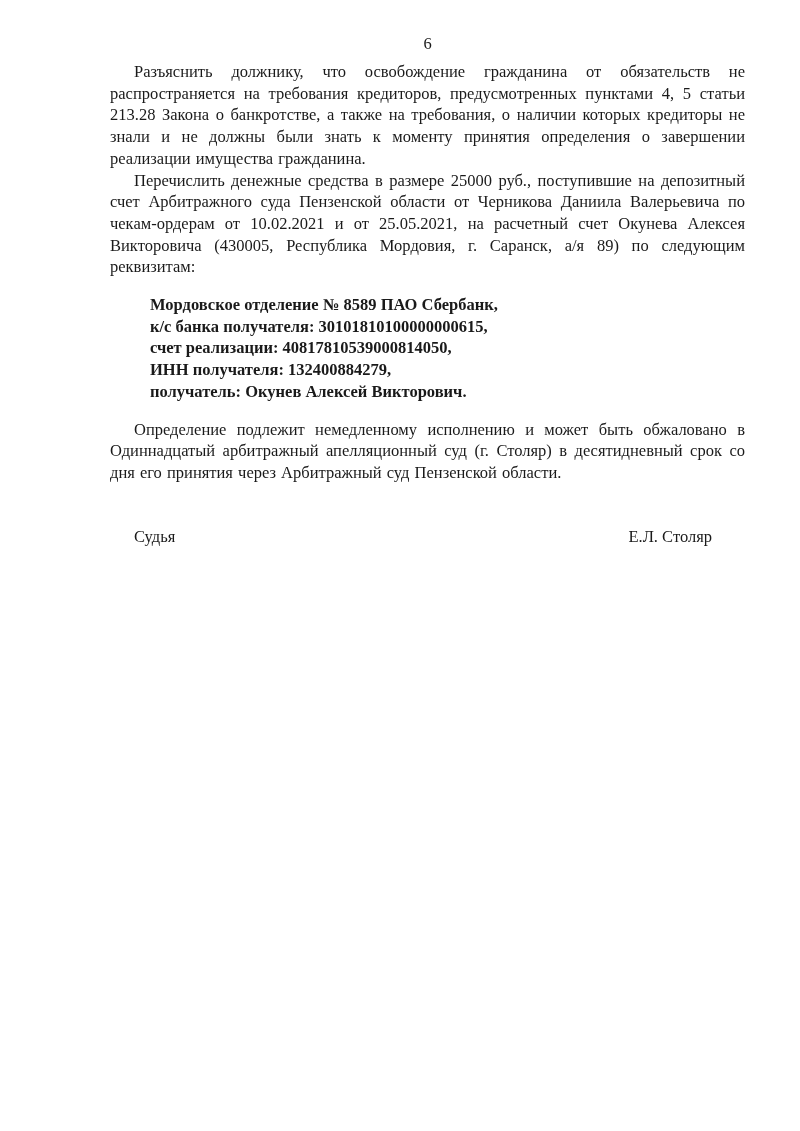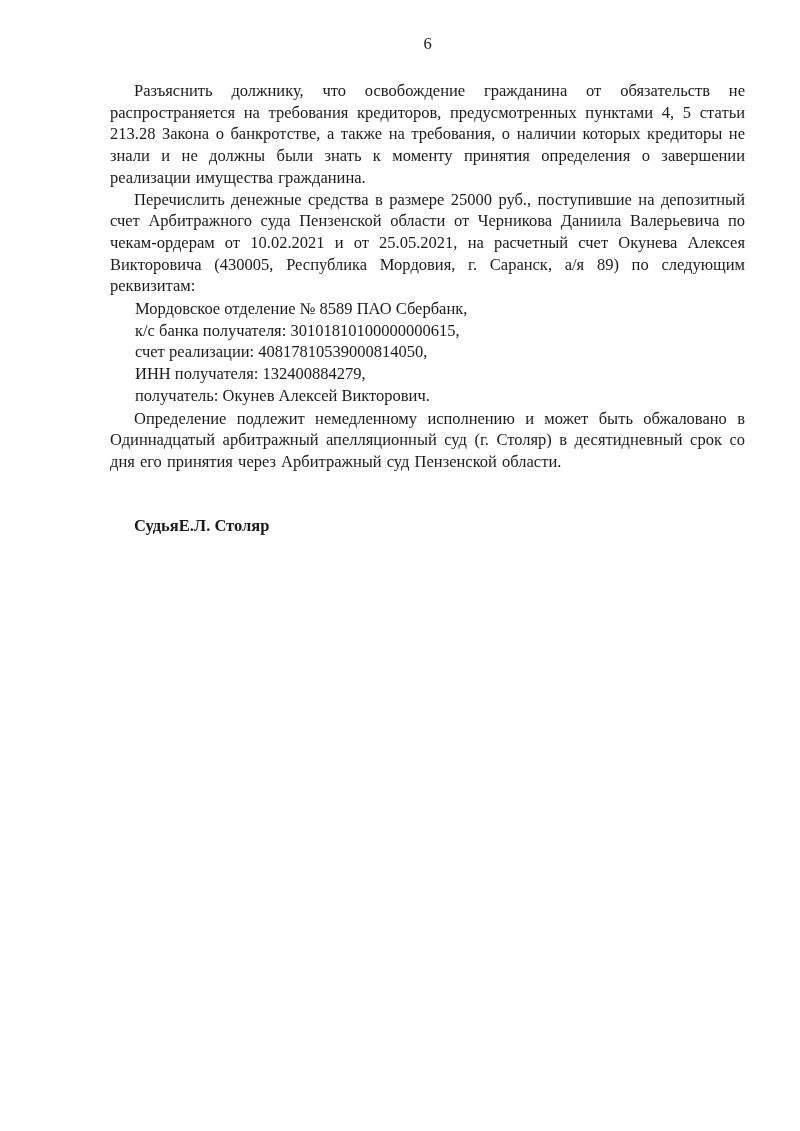--- a/index.html
+++ b/index.html
@@ -20,42 +20,43 @@
   }
   .page-number {
     position: absolute;
     top: 33px;
     left: 110px;
     width: 635px;
     text-align: center;
   }
   .content {
     position: absolute;
-    top: 80px;
+    top: 61px;
     left: 110px;
     width: 635px;
   }
   .para {
     margin: 0;
     text-align: justify;
     text-indent: 24px;
     word-spacing: 1px;
   }
   .requisites {
-    margin: 1px;
+    margin: 16px;
+    font-weight: bold;
   }
   .req-line {
     text-indent: 24px;
   }
   .signature-row {
     margin-top: 42px;
     display: flex;
+    justify-content: space-between;
     padding-left: 24px;
     padding-right: 33px;
-    font-weight: bold;
   }
 </style>
 </head>
 <body>
 
 <div class="page">
 
   <div class="page-number">6</div>
 
   <div class="content">

